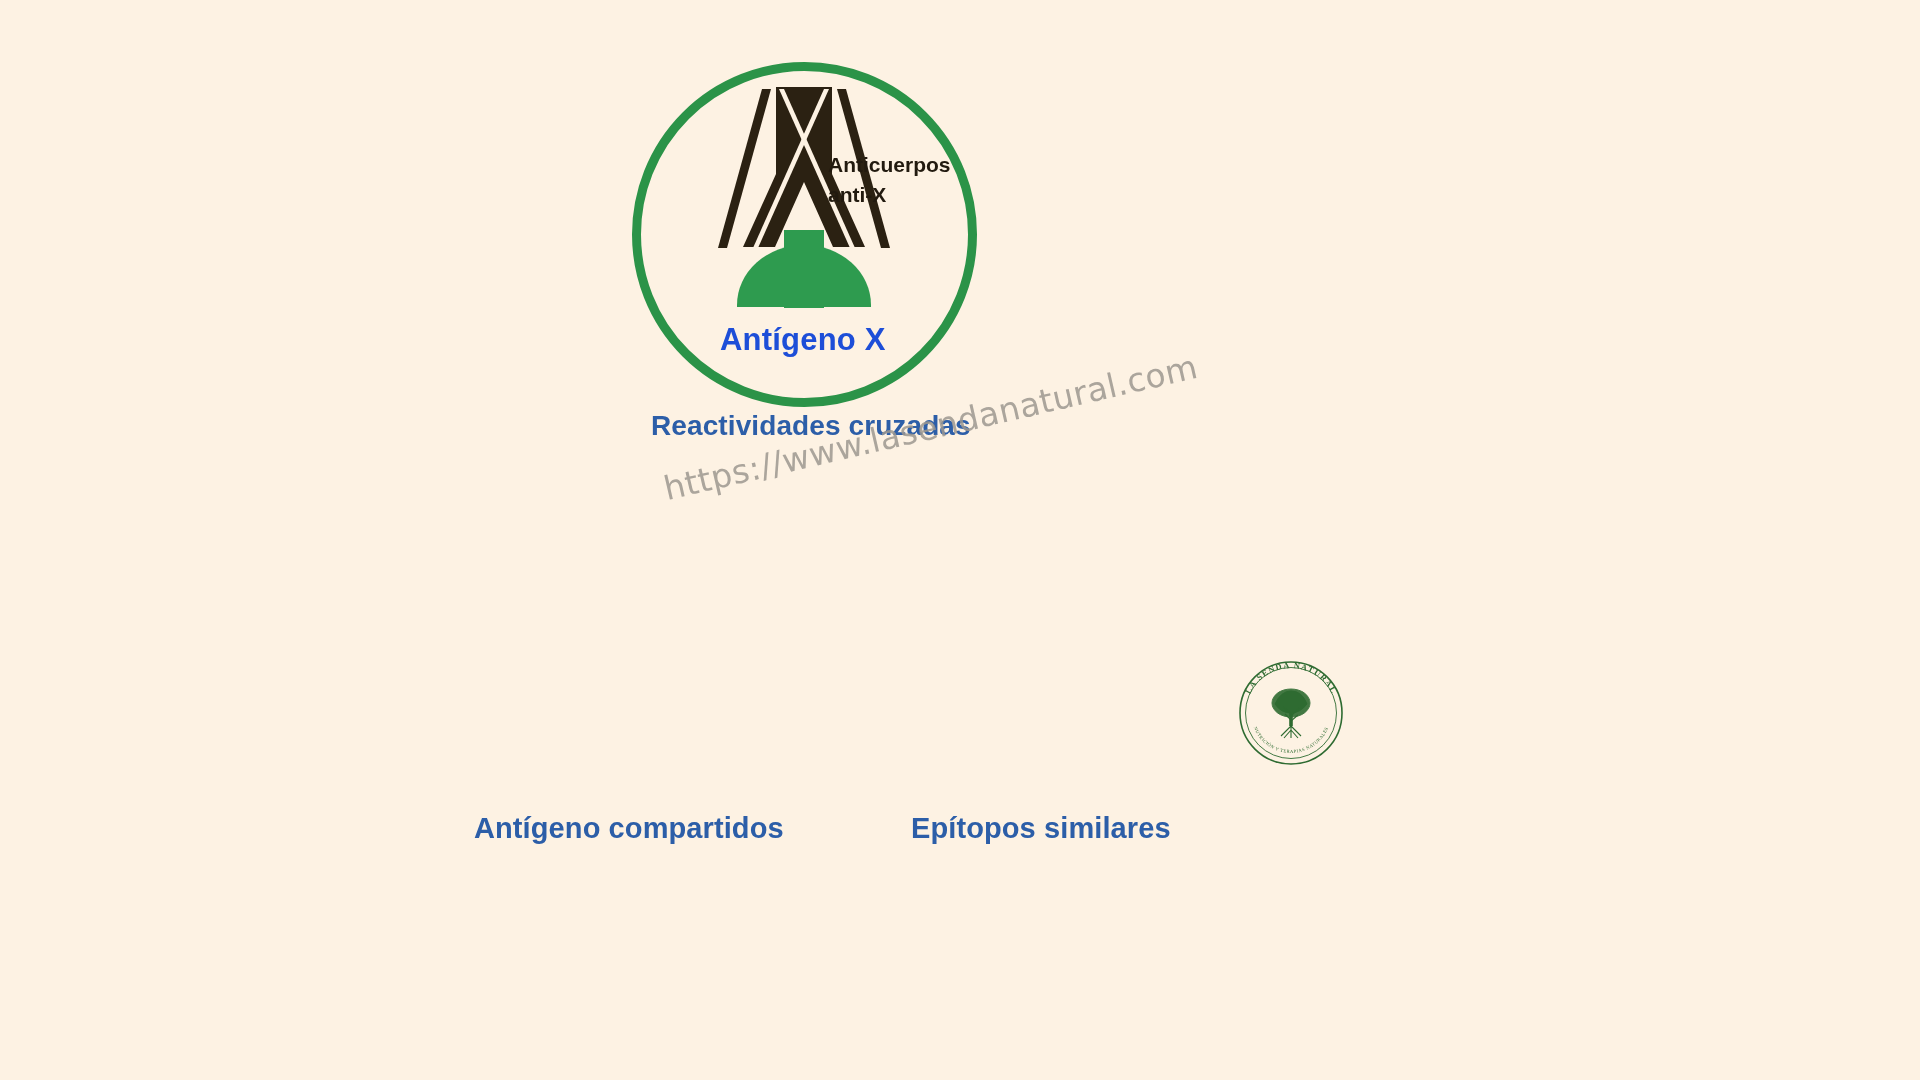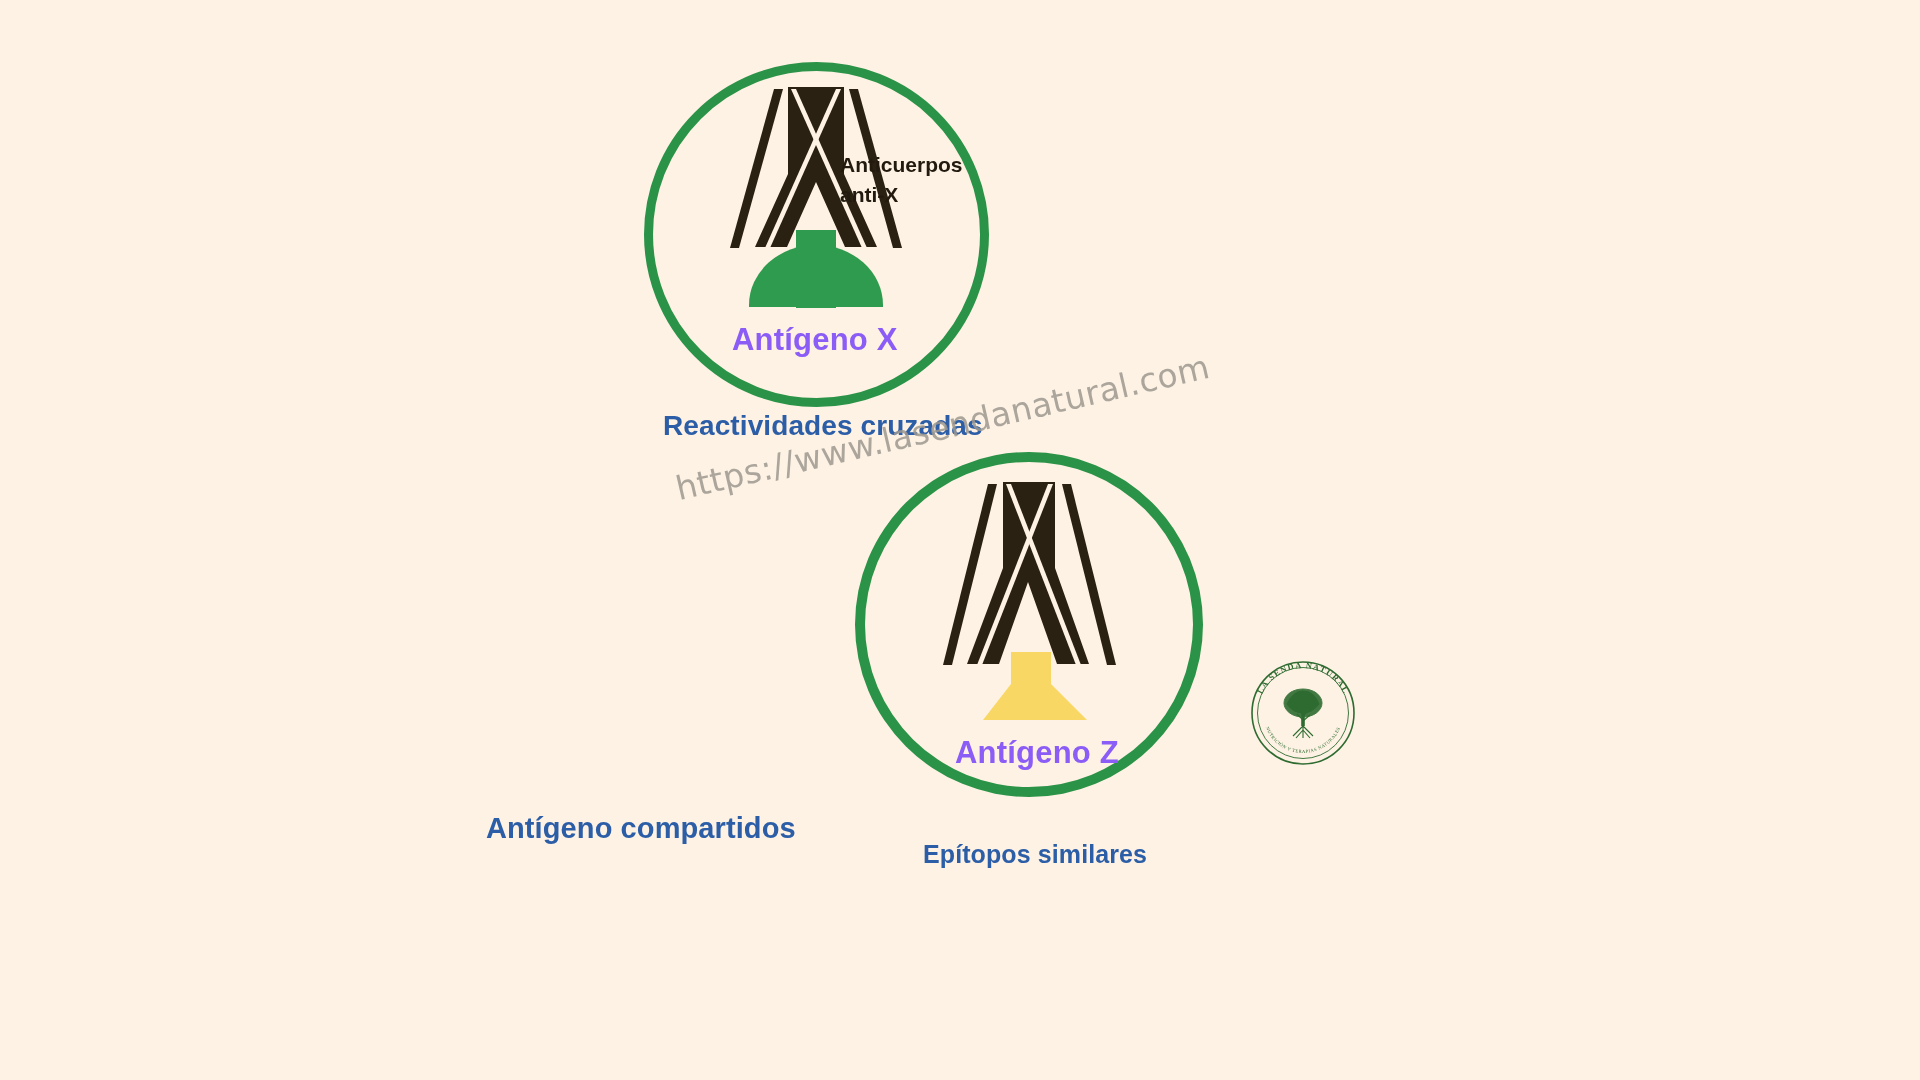--- a/index.html
+++ b/index.html
@@ -10,21 +10,21 @@
     width: 1920px;
     height: 1080px;
     background: #FDF2E3;
     font-family: "Liberation Sans", sans-serif;
     overflow: hidden;
     position: relative;
   }
 
   #stage {
     position: absolute;
-    left: 12px; top: 0;
+    left: 0; top: 0;
     width: 1693px;
     height: 1080px;
     background: #FDF2E3;
   }
 
   
   .unit {
     position: absolute;
   }
 
@@ -37,21 +37,21 @@
     box-sizing: border-box;
     background: transparent;
   }
 
   .ab-svg {
     position: absolute;
   }
 
   .antigen-label {
     position: absolute;
-    color: #8b5cf6;
+    color: #1d4ed8;
     font-weight: bold;
     white-space: nowrap;
     letter-spacing: 0.2px;
   }
 
   .ab-callout {
     position: absolute;
     color: #221A0F;
     font-weight: bold;
     line-height: 1.45;
@@ -130,42 +130,22 @@
     </div>
 
     <div class="antigen-label" style="left:88px; top:260px; font-size:31px;">Antígeno  X</div>
   </div>
 
   <div class="caption" style="left:643px; top:410px; font-size:28px;margin-left:8px;">Reactividades cruzadas</div>
 
 
   <div class="caption" style="left:474px; top:812px; font-size:29px;">Antígeno compartidos</div>
 
-  <div class="unit" id="unit-z" style="left:843px; top:452px; width:348px; height:345px;">
 
-    <div class="ring" style="width:348px; height:345px; border-width:10px;"></div>
-
-    <svg class="ab-svg" width="348" height="345" viewBox="0 0 348 345" style="left:0; top:0;">
-
-      <path d="M 156 200 L 196 200 L 196 232 L 232 268 L 128 268 L 156 232 Z" fill="#F8D764"></path>
-      <g>
-        <path d="M 148 30 L 200 30 L 200 116
-                 L 234 212 L 202 212 L 173 130
-                 L 144 212 L 112 212 L 148 116 Z" fill="#2B2112"></path>
-        <path d="M 133 32 L 142 32 L 97 213 L 88 213 Z" fill="#2B2112"></path>
-        <path d="M 207 32 L 216 32 L 261 213 L 252 213 Z" fill="#2B2112"></path>
-        <path d="M 151 32 L 156 32 L 226 213 L 221 213 Z" fill="#FDF2E3"></path>
-        <path d="M 193 32 L 198 32 L 127 213 L 122 213 Z" fill="#FDF2E3"></path>
-      </g>
-    </svg>
-
-    <div class="antigen-label" style="left:100px; top:283px; font-size:31px;">Antígeno Z</div>
-  </div>
-
-  <div class="caption" style="left:911px; top:812px; font-size:25px;margin-top:28px;">Epítopos similares</div>
+  <div class="caption" style="left:911px; top:812px; font-size:29px;">Epítopos similares</div>
 
   <div id="watermark">https://www.lasendanatural.com</div>
 
   <div id="brand-logo">
     <svg width="126" height="126" viewBox="0 0 126 126">
       <defs>
         <path id="arcTop" d="M 18 63 A 45 45 0 0 1 108 63" fill="none"></path>
         <path id="arcBottom" d="M 23 63 A 40 40 0 0 0 103 63" fill="none"></path>
       </defs>
 

